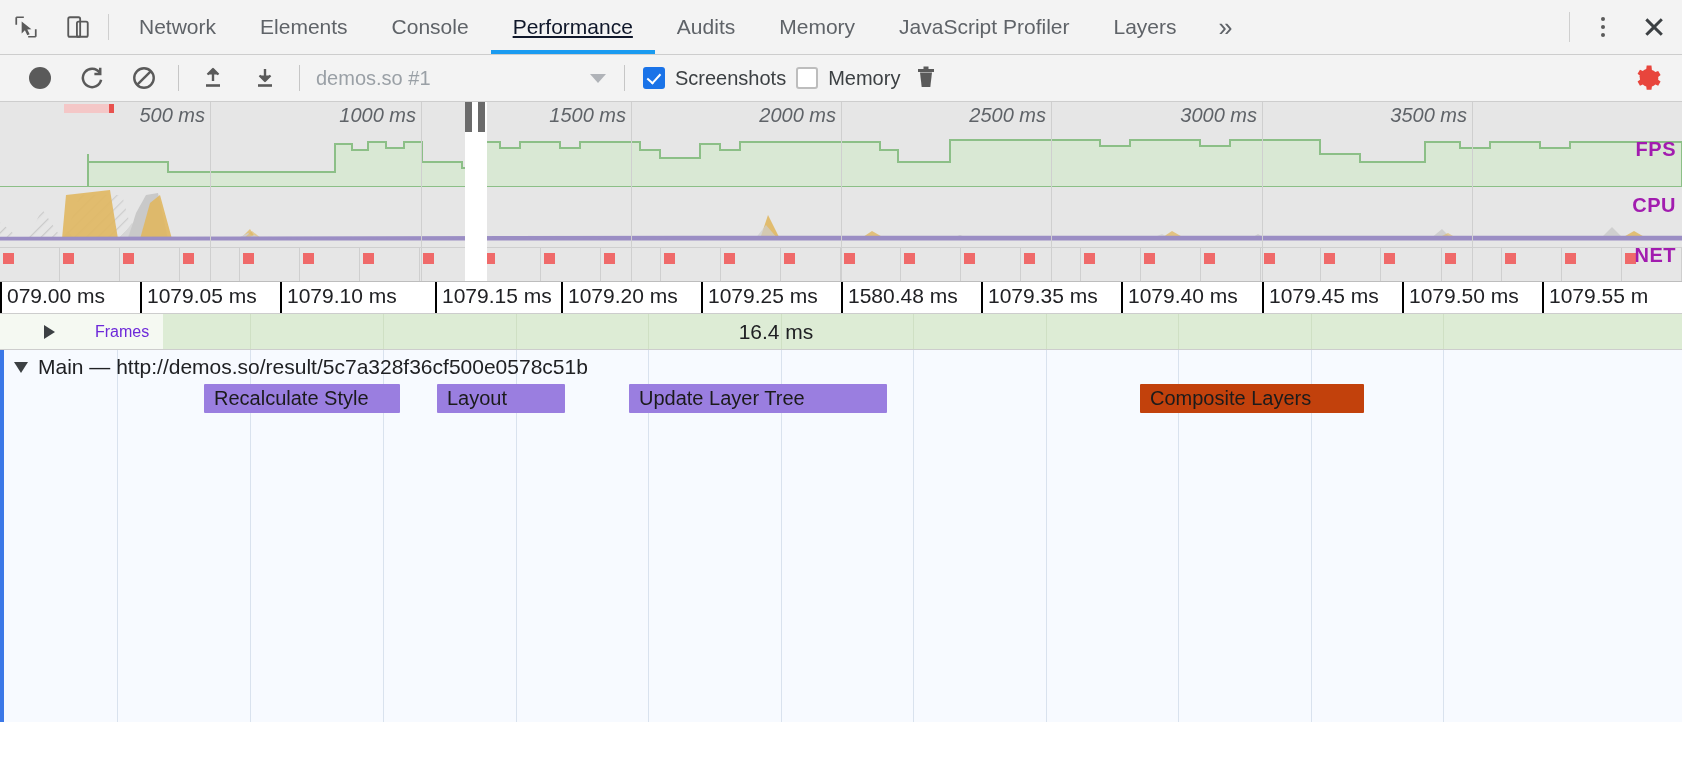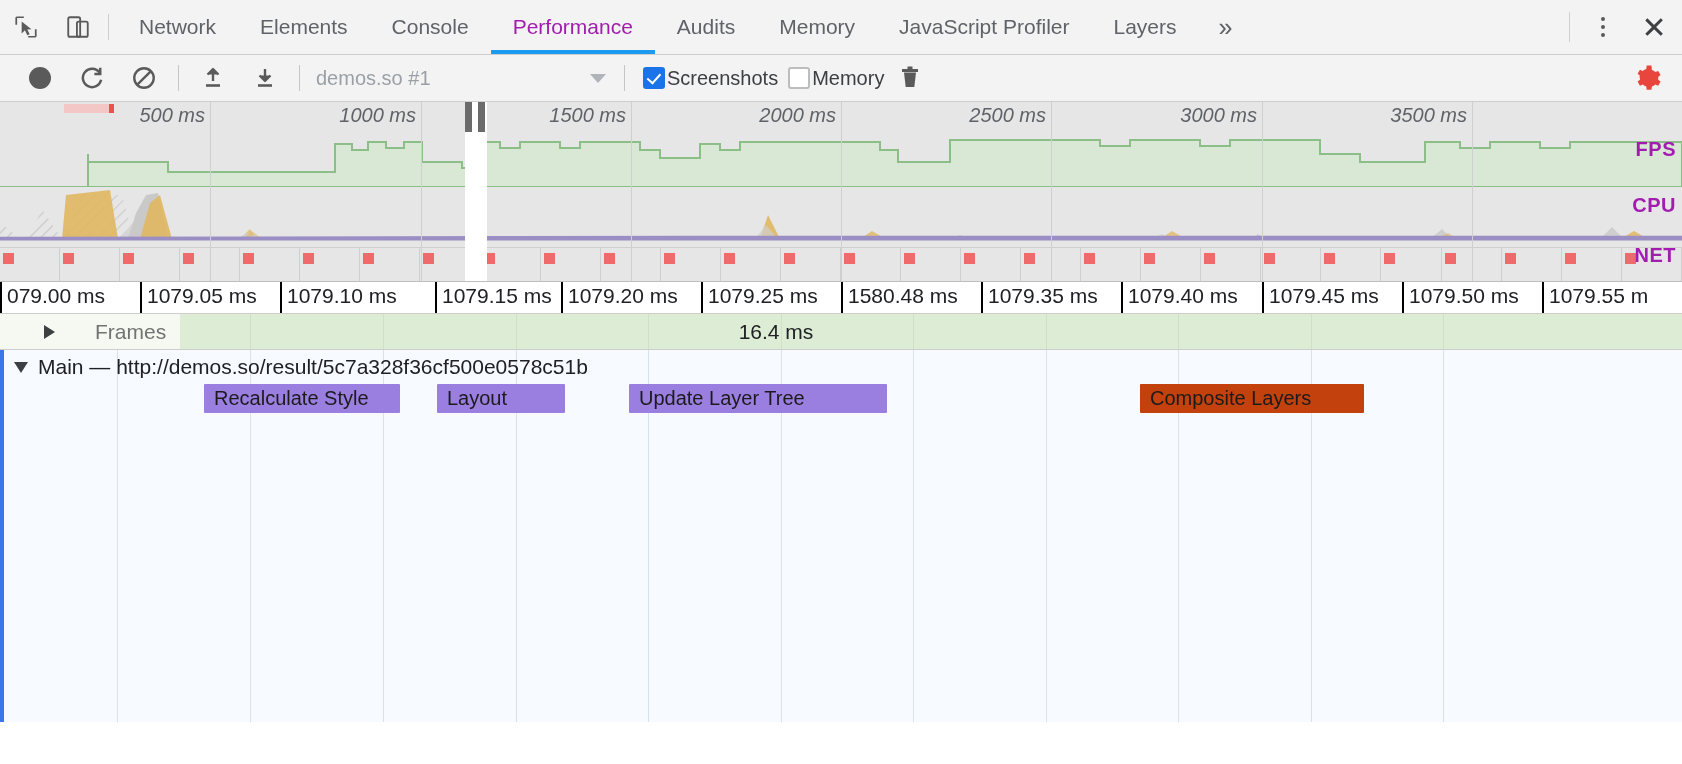--- a/index.html
+++ b/index.html
@@ -27,21 +27,21 @@
   }
   .tabs { display: flex; align-items: stretch; }
   .tab {
     display: flex; align-items: center; justify-content: center;
     padding: 0 22px;
     font-size: 21px;
     color: #5f6368;
     white-space: nowrap;
     position: relative;
   }
-  .tab.active { color: #a21caf; }
+  .tab.active { color: #0f172a; text-decoration: underline; }
   .tab.active::after {
     content: ""; position: absolute; left: 0; right: 0; bottom: 0;
     height: 4px; background: #1a9bf0;
   }
   .tab.more { font-size: 25px; padding: 0 20px; color: #5f6368; }
   .tabbar-right {
     margin-left: auto; display: flex; align-items: center;
   }
   .tabbar-right .vsep { width: 1px; height: 30px; background: #cfcfcf; margin: 0 10px; }
   .dots-btn {
@@ -75,21 +75,21 @@
     width: 308px; height: 100%;
     padding-left: 8px;
   }
   .sel-text { font-size: 20px; color: #9aa0a6; }
   .sel-arrow {
     margin-left: auto; margin-right: 10px;
     width: 0; height: 0;
     border-left: 8px solid transparent; border-right: 8px solid transparent;
     border-top: 9px solid #b0b3b8;
   }
-  .chk-wrap { display: flex; align-items: center; gap: 2px; margin-left: 10px; }
+  .chk-wrap { display: flex; align-items: center; gap: 10px; margin-left: 10px; }
   .chk {
     width: 22px; height: 22px; border-radius: 3px;
     display: flex; align-items: center; justify-content: center;
     flex: 0 0 auto;
   }
   .chk.on { background: #1a73e8; }
   .chk.off { background: #fff; border: 2px solid #bdbdbd; }
   .chk.on::after {
     content: ""; width: 6px; height: 11px;
     border: solid #fff; border-width: 0 2.5px 2.5px 0;
@@ -189,21 +189,21 @@
   .tri-right {
     width: 0; height: 0; flex: 0 0 auto;
     border-top: 7px solid transparent; border-bottom: 7px solid transparent;
     border-left: 11px solid #3c4043;
   }
   .tri-down {
     width: 0; height: 0; flex: 0 0 auto;
     border-left: 7px solid transparent; border-right: 7px solid transparent;
     border-top: 11px solid #3c4043;
   }
-  .frames-title span { font-size: 21px; color: #737373; margin-left: 32px; }
+  .frames-title span { font-size: 16px; color: #6d28d9; margin-left: 32px; }
   .frame-dur {
     position: absolute; top: 0; height: 36px;
     display: flex; align-items: center; justify-content: center;
     font-size: 21px; color: #202124;
   }
   .fr-line { position: absolute; top: 0; height: 36px; border-left: 1px solid #cfe0c4; }
 
   
   .main-track {
     position: relative;

